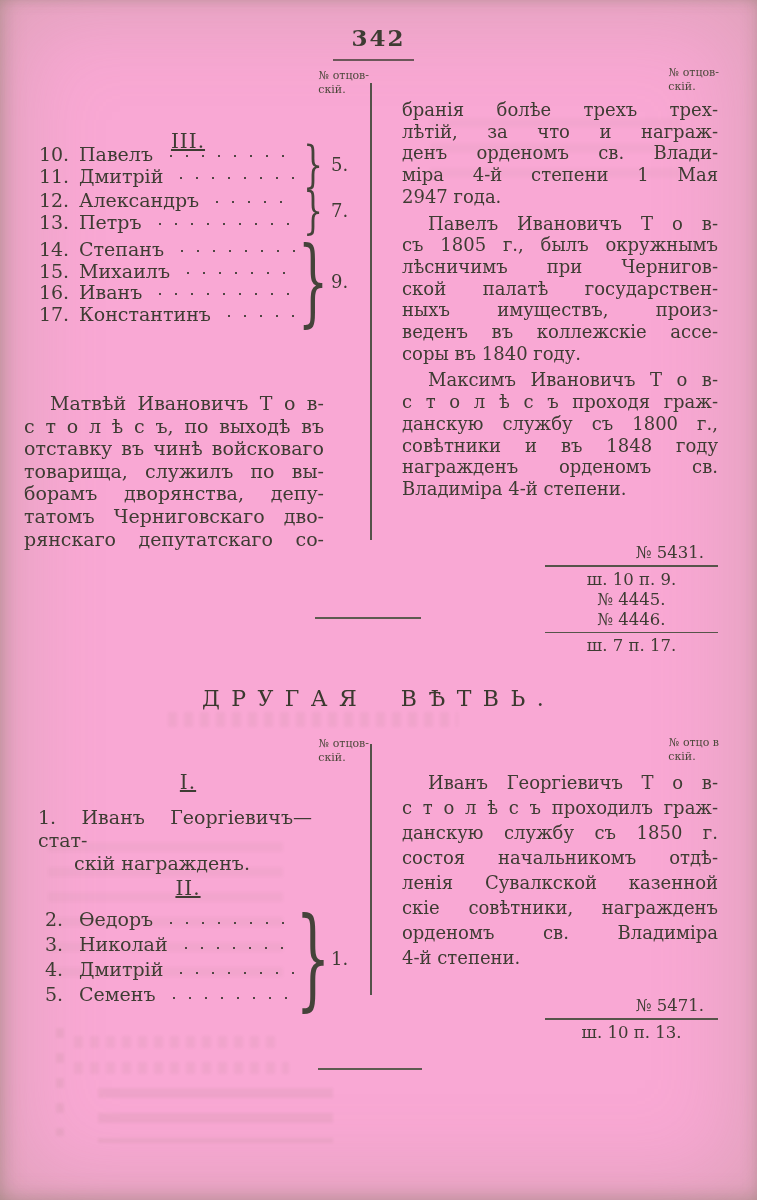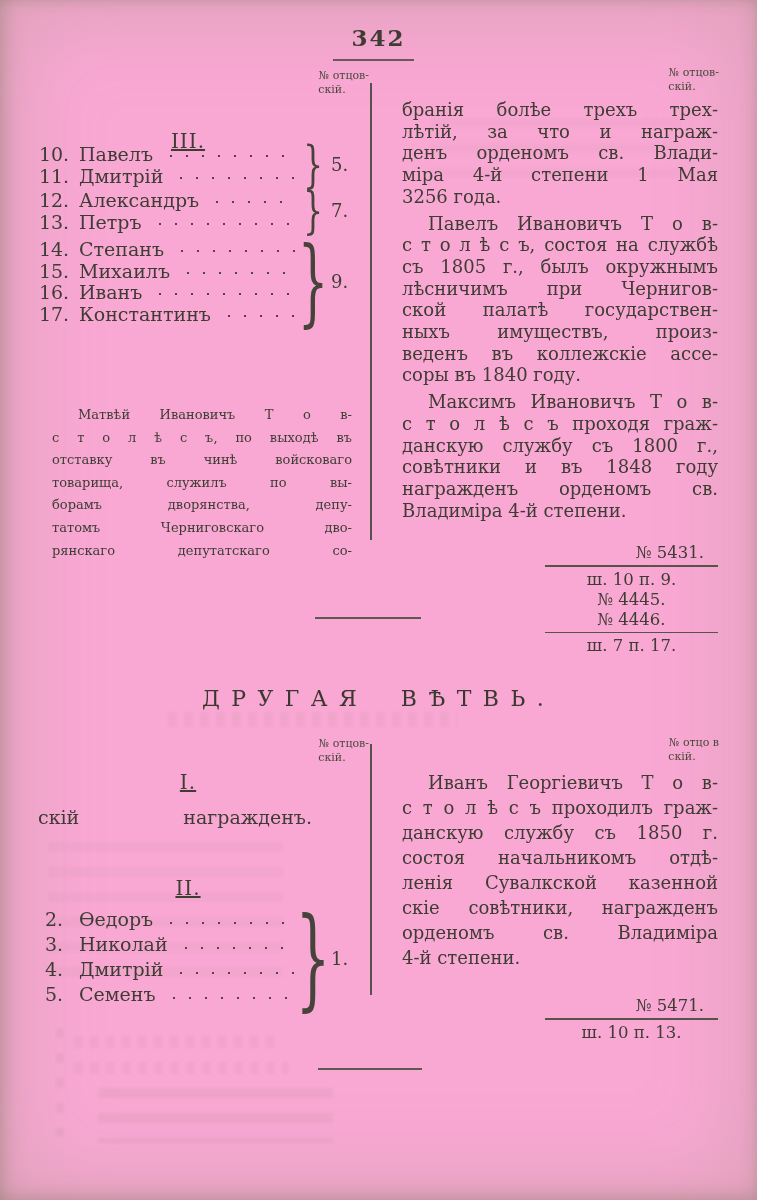--- a/index.html
+++ b/index.html
@@ -166,41 +166,40 @@
           <span class="rnum">17.</span>
           <span class="rname">Константинъ</span>
           <span class="leader"></span>
         </div>
       </div>
       <div class="brace b4">}</div>
       <div class="father">9.</div>
     </div>
   </div>
 
-  <div id="left-para" class="abs body-col" style="left:52px; top:392px; width:300px; font-size:13px;margin-top:12px;">
+  <div id="left-para" class="abs body-col" style="left:24px; top:392px; width:300px; font-size:19px;">
     <div class="jl ind">Матвѣй Ивановичъ Т о в-</div>
     <div class="jl">с т о л ѣ с ъ, по выходѣ въ</div>
     <div class="jl">отставку въ чинѣ войсковаго</div>
     <div class="jl">товарища, служилъ по вы-</div>
     <div class="jl">борамъ дворянства, депу-</div>
     <div class="jl">татомъ Черниговскаго дво-</div>
     <div class="jl">рянскаго депутатскаго со-</div>
   </div>
 
   <div id="upper-right" class="abs body-col" style="left:402px; top:99px; width:316px;">
     <div class="para">
       <div class="jl">бранія болѣе трехъ трех-</div>
       <div class="jl">лѣтій, за что и награж-</div>
       <div class="jl">денъ орденомъ св. Влади-</div>
       <div class="jl">міра 4-й степени 1 Мая</div>
-      <div class="jl last">3256 года.</div>
+      <div class="jl last">2947 года.</div>
     </div>
     <div class="para">
       <div class="jl ind">Павелъ Ивановичъ Т о в-</div>
-      <div class="jl">с т о л ѣ с ъ, состоя на службѣ</div>
       <div class="jl">съ 1805 г., былъ окружнымъ</div>
       <div class="jl">лѣсничимъ при Чернигов-</div>
       <div class="jl">ской палатѣ государствен-</div>
       <div class="jl">ныхъ имуществъ, произ-</div>
       <div class="jl">веденъ въ коллежскіе ассе-</div>
       <div class="jl last">соры въ 1840 году.</div>
     </div>
     <div class="para">
       <div class="jl ind">Максимъ Ивановичъ Т о в-</div>
       <div class="jl">с т о л ѣ с ъ проходя граж-</div>
@@ -232,20 +231,21 @@
   <div class="abs colhead" style="left:645px; top:736px;">
     <div class="l1">№ отцо в</div>
     <div class="l2">скій.</div>
   </div>
 
   <div class="abs vdiv" style="left:370px; top:744px; height:251px;"></div>
 
   <div class="abs rnheading" style="left:38px; top:770px;">I.</div>
 
   <div id="entry-ivan" class="abs" style="left:38px; top:806px;">
+    <div class="jl">1. Иванъ Георгіевичъ—стат-</div>
     <div class="jl">скій награжденъ.</div>
   </div>
 
   <div class="abs rnheading" style="left:38px; top:876px;">II.</div>
 
   <div class="abs glist lower-list" style="left:38px; top:908px;">
     <div class="group">
       <div class="rows">
         <div class="lrow">
           <span class="rnum">2.</span>

